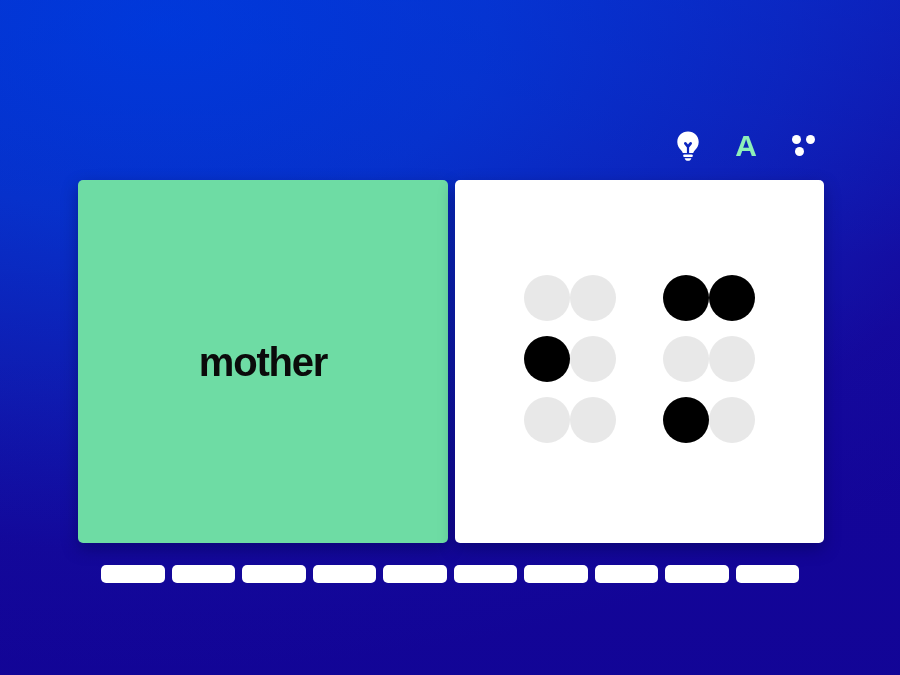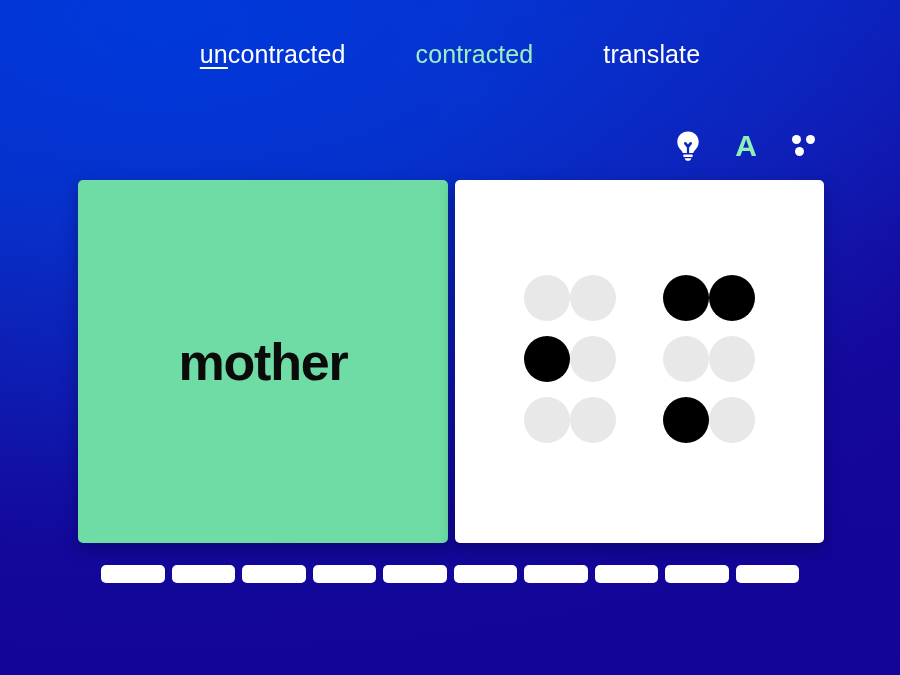--- a/index.html
+++ b/index.html
@@ -86,21 +86,21 @@
     position:relative;
     overflow:hidden;
   }
   .card-word {
     width:370px;
     background:#6edca4;
     display:flex; align-items:center; justify-content:center;
     cursor:pointer;
   }
   .word-text {
-    font-size:52px;
+    font-size:40px;
     font-weight:bold;
     color:#0b0b0b;
     letter-spacing:-1.2px;
     line-height:1;
   }
   .card-braille {
     width:369px;
     background:#ffffff;
     display:flex; align-items:center; justify-content:center;
     cursor:pointer;
@@ -139,27 +139,20 @@
     background:#ffffff;
     border-radius:5px;
     cursor:pointer;
   }
 </style>
 </head>
 <body>
 
 <div id="app">
 
-  <nav class="nav">
-    <div class="nav-tab">
-      <span class="u-mark">un</span><span>contracted</span>
-    </div>
-    <div class="nav-tab accent">contracted</div>
-    <div class="nav-tab">translate</div>
-  </nav>
 
   <div class="icon-row">
 
     <div class="icon-btn">
       <svg width="26" height="30" viewBox="0 0 26 30" aria-hidden="true">
         <path fill="#ffffff" d="M13 0.6C6.9 0.6 2.3 5.2 2.3 11c0 3.6 1.8 6.2 3.6 8.1 0.9 1 1.6 1.9 1.9 2.8h4.1v-5.3l-2.6-3.4a1.35 1.35 0 1 1 2.1-1.7l1.6 2.1 1.6-2.1a1.35 1.35 0 1 1 2.1 1.7l-2.6 3.4v5.3h4.1c0.3-0.9 1-1.8 1.9-2.8 1.8-1.9 3.6-4.5 3.6-8.1C23.7 5.2 19.1 0.6 13 0.6Z"></path>
         <rect fill="#ffffff" x="8.2" y="23.4" width="9.6" height="2.6" rx="1.1"></rect>
         <path fill="#ffffff" d="M9.6 27.2h6.8c-0.4 1.6-1.7 2.6-3.4 2.6s-3-1-3.4-2.6Z"></path>
       </svg>
     </div>

